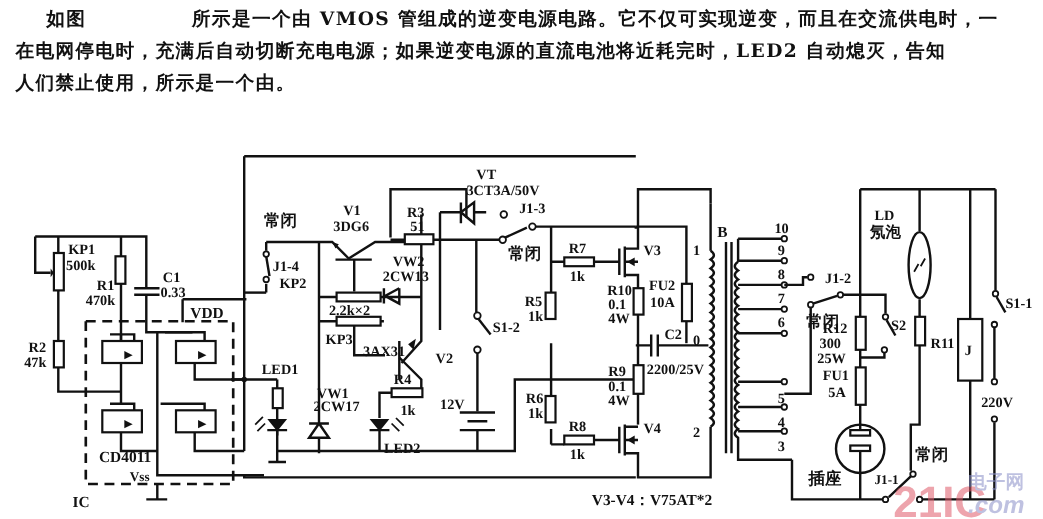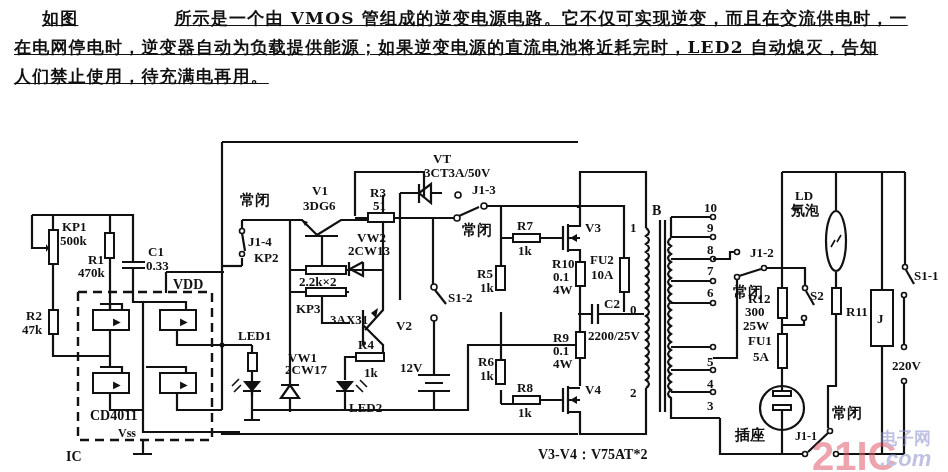--- a/index.html
+++ b/index.html
@@ -1,39 +1,39 @@
 <!DOCTYPE html>
 <html><head>
 <meta charset="utf-8">
 <style>
   html, body { margin:0; padding:0; background:#fff; }
   body { width:948px; height:472px; position:relative; overflow:hidden;
          font-family: "DejaVu Serif", "Liberation Serif", serif; color:#111; }
   .para { position:absolute; left:14px; top:4px; width:930px; font-size:17px; line-height:29px;
-          font-weight:bold; letter-spacing:1.2px; color:#111;text-decoration:underline; }
+          font-weight:bold; letter-spacing:1.2px; color:#111; }
   .para .line { display:block; white-space:nowrap; }
   .para .l1 { text-indent:28px; }
   .para .gap { display:inline-block; width:96px; }
   svg { position:absolute; left:0; top:0; }
   svg text { font-family:"Liberation Serif", "DejaVu Serif", serif; font-weight:bold; fill:#111; }
   .w { stroke:#111; stroke-width:2.2; fill:none; }
   .wt { stroke:#111; stroke-width:1.6; fill:none; }
   .dash { stroke:#111; stroke-width:2.4; fill:none; stroke-dasharray:9 6; }
   .res { fill:#fff; stroke:#111; stroke-width:2; }
   .fill { fill:#111; stroke:none; }
   .term { fill:#fff; stroke:#111; stroke-width:1.6; }
   .wm { font-family:"Liberation Sans", sans-serif; font-weight:bold; }
 </style>
 </head>
 <body>
 
 <div class="para">
   <span class="line l1"><span>如图</span><span class="gap"></span><span>所示是一个由 VMOS 管组成的逆变电源电路。它不仅可实现逆变，而且在交流供电时，一</span></span>
-  <span class="line">在电网停电时，逆变器自动为负载提供能源；如果逆变电源的直流电池将近耗完时，LED2 自动熄灭，告知</span>
-  <span class="line">人们禁止使用，待充满电再用。</span>
+  <span class="line">在电网停电时，充满后自动切断充电电源；如果逆变电源的直流电池将近耗完时，LED2 自动熄灭，告知</span>
+  <span class="line">人们禁止使用，所示是一个由。</span>
 </div>
 
 <svg width="948" height="472" viewBox="0 0 948 472">
 
   <g>
 
     <path class="w" d="M32 215 H133 V262"></path>
     <path class="w" d="M32 215 V248 H46"></path>
 
     <rect class="res" x="49" y="230" width="9" height="34"></rect>

